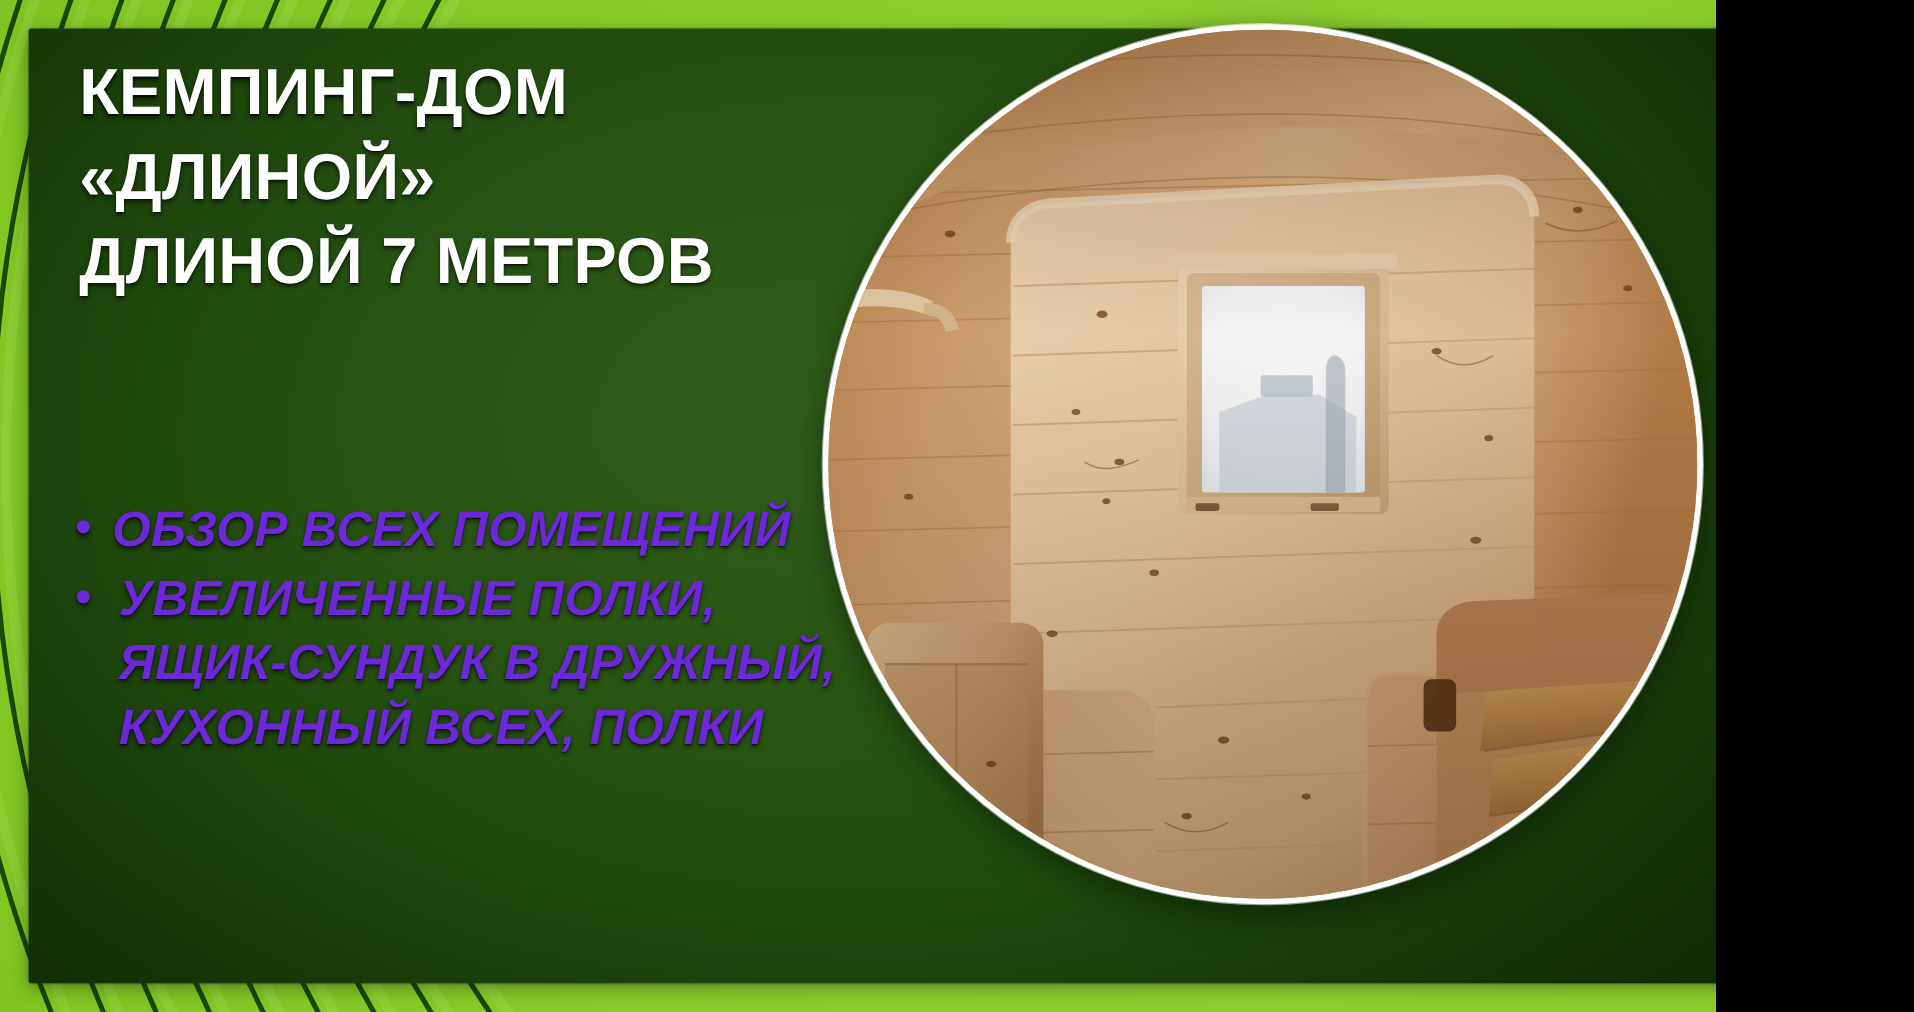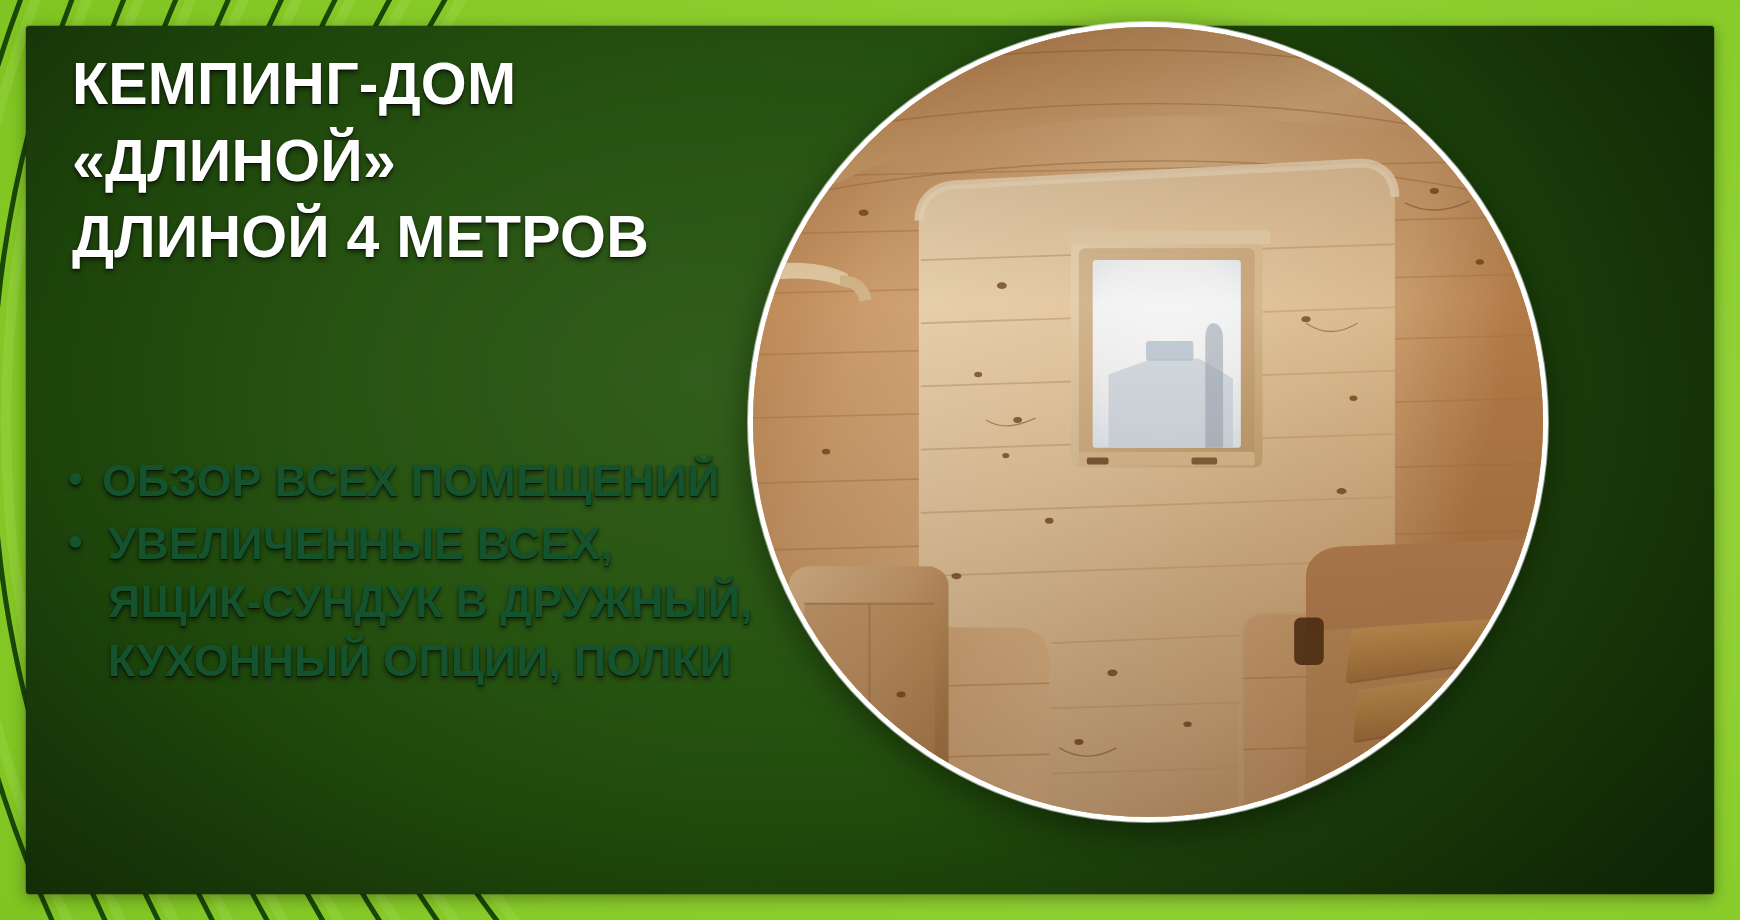--- a/index.html
+++ b/index.html
@@ -1,21 +1,21 @@
 <!DOCTYPE html>
 <html lang="ru"><head>
 <meta charset="utf-8">
 <title>Кемпинг-дом «Дружный»</title>
 <style>
   html,body{margin:0;padding:0;background:#000;}
   *{box-sizing:border-box;}
 
   #banner{
     position:relative;
-    width:1740px;
+    width:1560px;
     height:920px;
     overflow:hidden;
     font-family:"Liberation Sans","DejaVu Sans",sans-serif;
     background:#8ECF33;
   }
 
   
   .bg-green{
     position:absolute; inset:0;
     background:
@@ -64,29 +64,30 @@
 
   .bullets{
     position:absolute;
     left:68px; top:452px;
     width:860px;
     z-index:5;
     margin:0; padding:0;
     list-style:none;
   }
   .bullet{
-    color:#14532d;
+    color:#6d28d9;
     font-weight:600;
     font-size:45px;
     line-height:1.30;
     letter-spacing:.1px;
     text-shadow:0 3px 5px rgba(0,0,0,.55), 0 1px 1px rgba(0,0,0,.6);
     margin:0 0 4px 0;
     position:relative;
     padding-left:34px;
+    font-style:italic;
   }
   .bullet::before{
     content:"\2022";
     position:absolute;
     left:0; top:0;
     font-size:42px;
     line-height:1.30;
   }
   .bullet .sub{display:block;padding-left:6px;white-space:nowrap;}
   .bullet .lead{display:block;white-space:nowrap;}
@@ -152,32 +153,32 @@
         </g>
     </svg>
   </div>
 
   <div class="panel"></div>
 
   <div class="text-col">
     <h1 class="headline">
       <span class="hl-line">КЕМПИНГ-ДОМ</span>
       <span class="hl-line">«ДЛИНОЙ»</span>
-      <span class="hl-line">ДЛИНОЙ 4 МЕТРОВ</span>
+      <span class="hl-line">ДЛИНОЙ 7 МЕТРОВ</span>
     </h1>
   </div>
 
   <ul class="bullets">
     <li class="bullet">
       <span class="lead">ОБЗОР ВСЕХ ПОМЕЩЕНИЙ</span>
     </li>
     <li class="bullet">
-      <span class="sub">УВЕЛИЧЕННЫЕ ВСЕХ,</span>
+      <span class="sub">УВЕЛИЧЕННЫЕ ПОЛКИ,</span>
       <span class="sub">ЯЩИК-СУНДУК В ДРУЖНЫЙ,</span>
-      <span class="sub">КУХОННЫЙ ОПЦИИ, ПОЛКИ</span>
+      <span class="sub">КУХОННЫЙ ВСЕХ, ПОЛКИ</span>
     </li>
   </ul>
 
   <div class="photo-wrap">
     <div class="photo">
       <svg viewBox="0 0 800 800" preserveAspectRatio="xMidYMid slice" aria-hidden="true">
         <defs>
           <linearGradient id="wallGrad" x1="0" y1="0" x2="1" y2="0.25">
             <stop offset="0%" stop-color="#B9814C"></stop>
             <stop offset="22%" stop-color="#D2A271"></stop>

